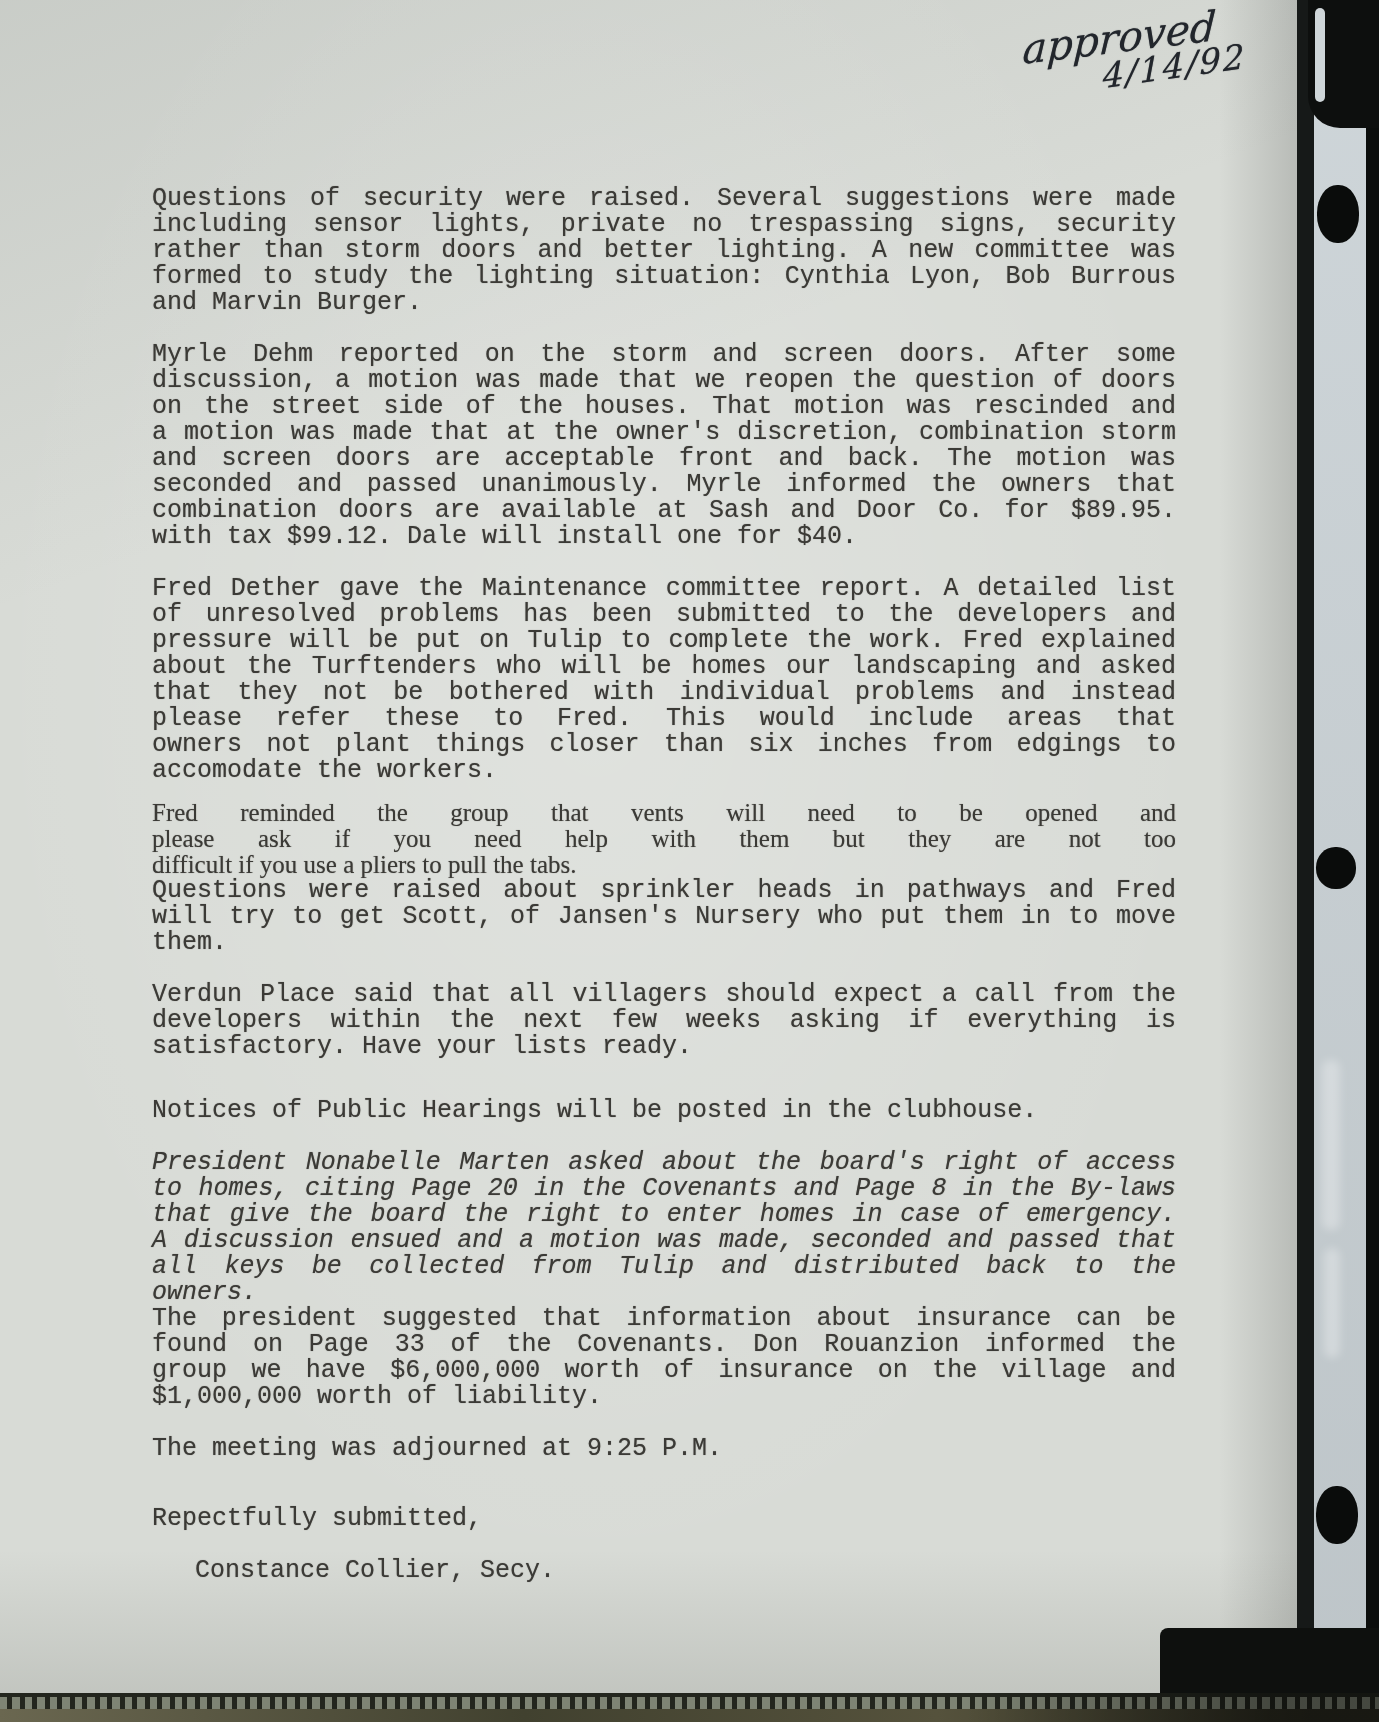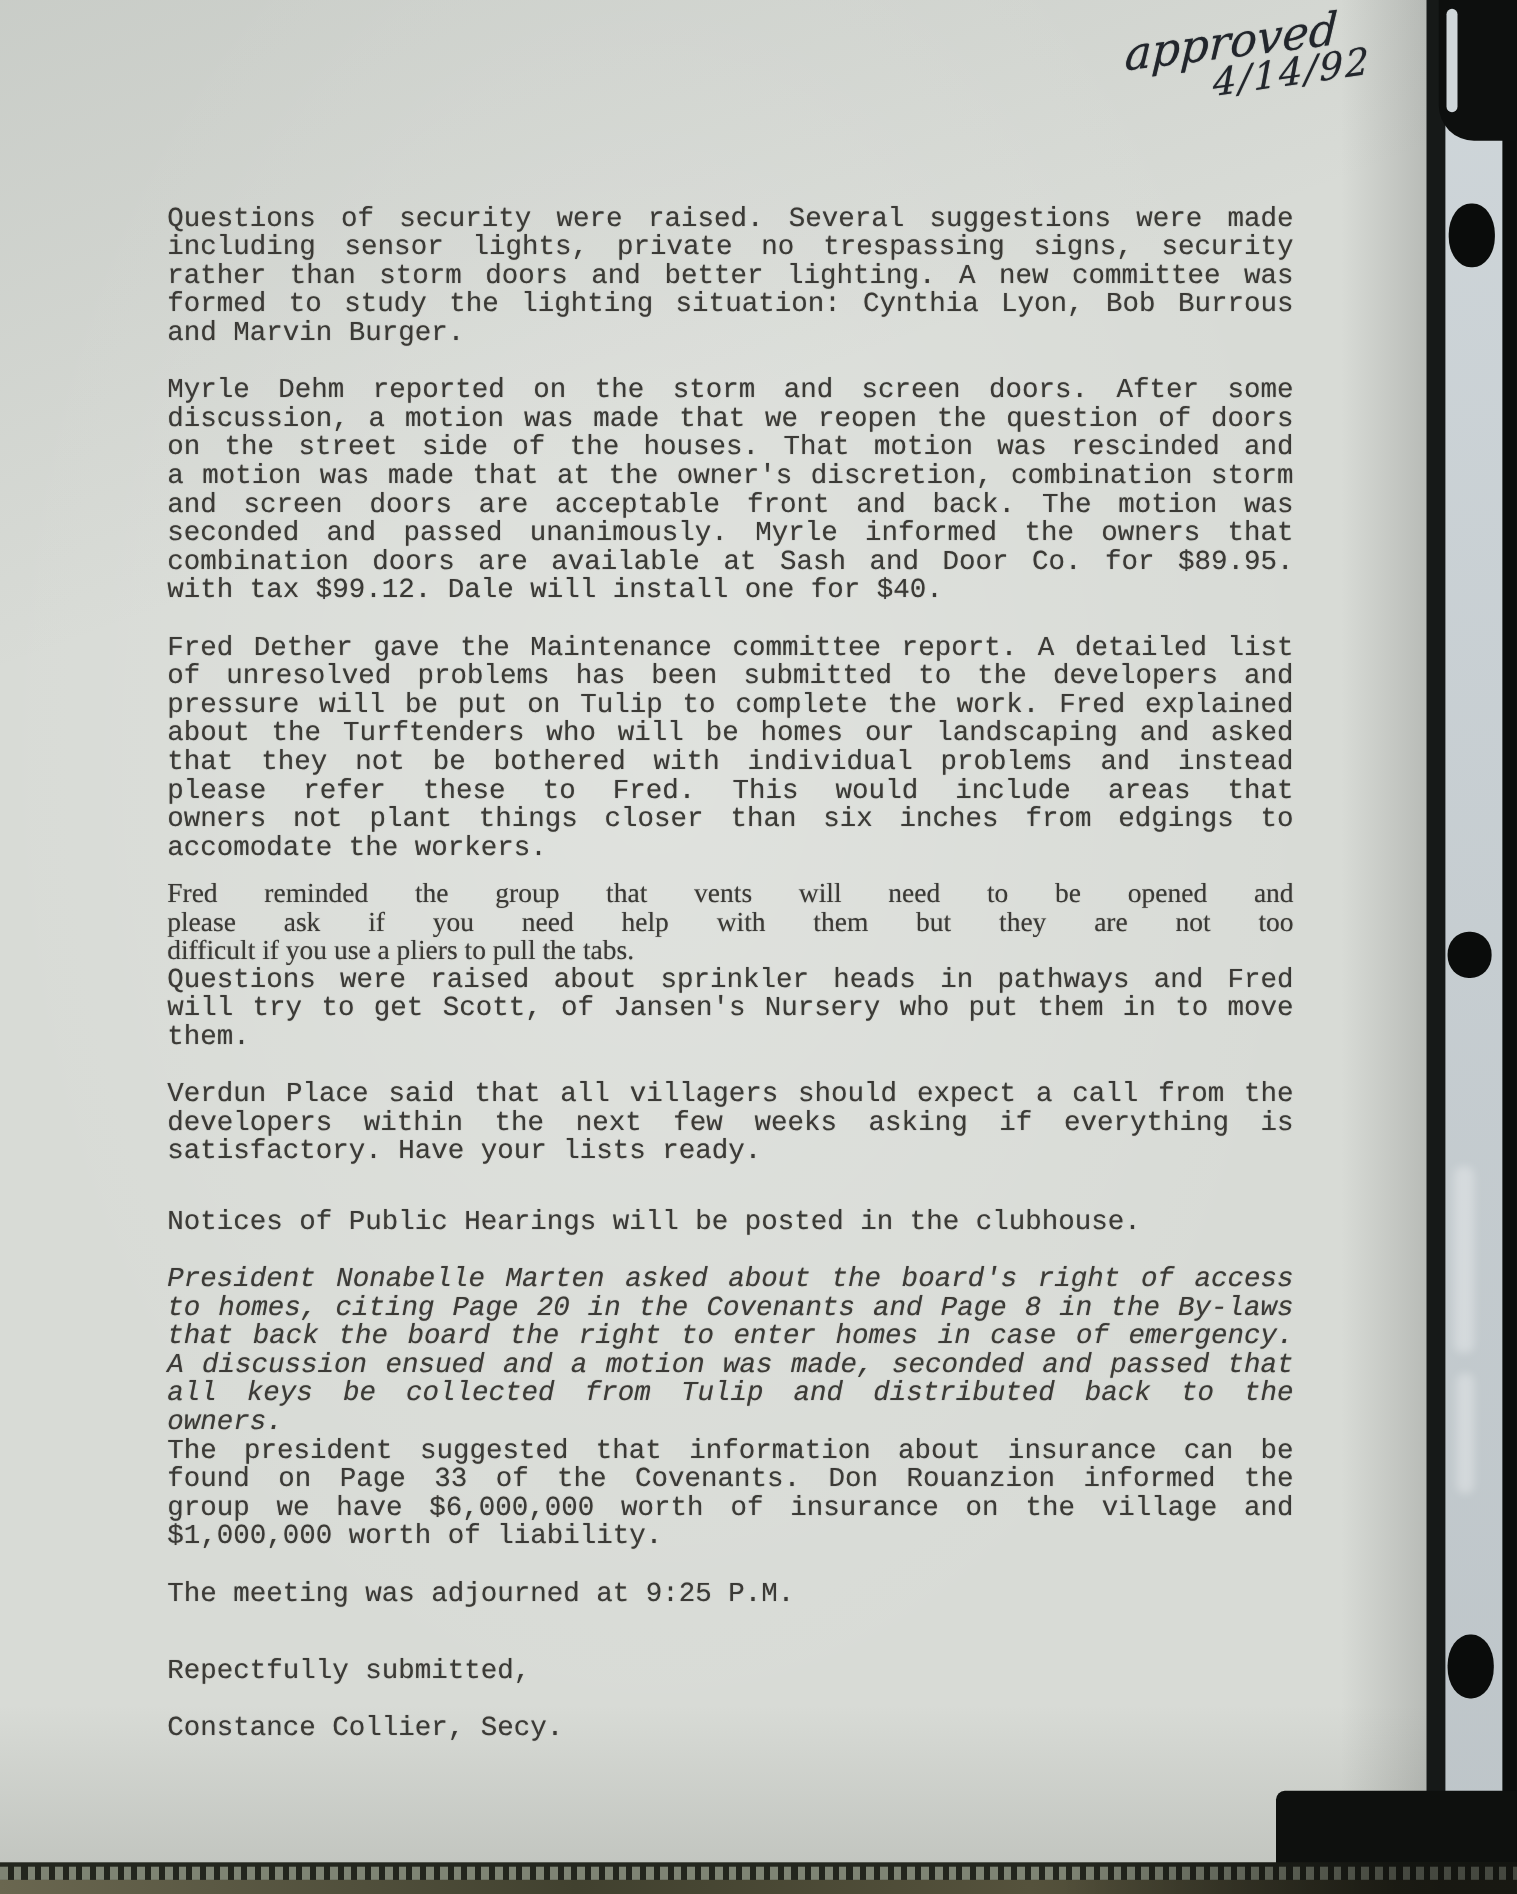--- a/index.html
+++ b/index.html
@@ -120,38 +120,38 @@
         <div class="tline">Verdun Place said that all villagers should expect a call from the</div>
         <div class="tline">developers within the next few weeks asking if everything is</div>
         <div class="tline last">satisfactory.  Have your lists ready.</div>
       </div>
       <div class="para" style="margin-top: 38px;">
         <div class="tline last">Notices of Public Hearings will be posted in the clubhouse.</div>
       </div>
       <div class="para" style="margin-top: 26px; font-style: italic;">
         <div class="tline">President Nonabelle Marten asked about the board's right of access</div>
         <div class="tline">to homes, citing Page 20 in the Covenants and Page 8 in the By-laws</div>
-        <div class="tline">that back the board the right to enter homes in case of emergency.</div>
+        <div class="tline">that give the board the right to enter homes in case of emergency.</div>
         <div class="tline">A discussion ensued and a motion was made, seconded and passed that</div>
         <div class="tline">all keys be collected from Tulip and distributed back to the</div>
         <div class="tline last">owners.</div>
       </div>
       <div class="para" style="margin-top: 0px;">
         <div class="tline">The president suggested that information about insurance can be</div>
         <div class="tline">found on Page 33 of the Covenants.  Don Rouanzion informed the</div>
         <div class="tline">group we have $6,000,000 worth of insurance on the village and</div>
         <div class="tline last">$1,000,000 worth of liability.</div>
       </div>
       <div class="para" style="margin-top: 26px;">
         <div class="tline last">The meeting was adjourned at 9:25 P.M.</div>
       </div>
       <div class="para" style="margin-top: 44px;">
         <div class="tline last">Repectfully submitted,</div>
       </div>
-      <div class="para" style="margin-top: 26px;">
+      <div class="para" style="margin-top: 26px; margin-left: 43px;">
         <div class="tline last">Constance Collier, Secy.</div>
       </div>
     </div>
   <div class="hand hand-word">approved</div>
   <div class="hand hand-date">4/14/92</div>
 </div>
 
 <div class="shadow-band"></div>
 <div class="edge-strip"></div>
 <div class="right-black"></div>

